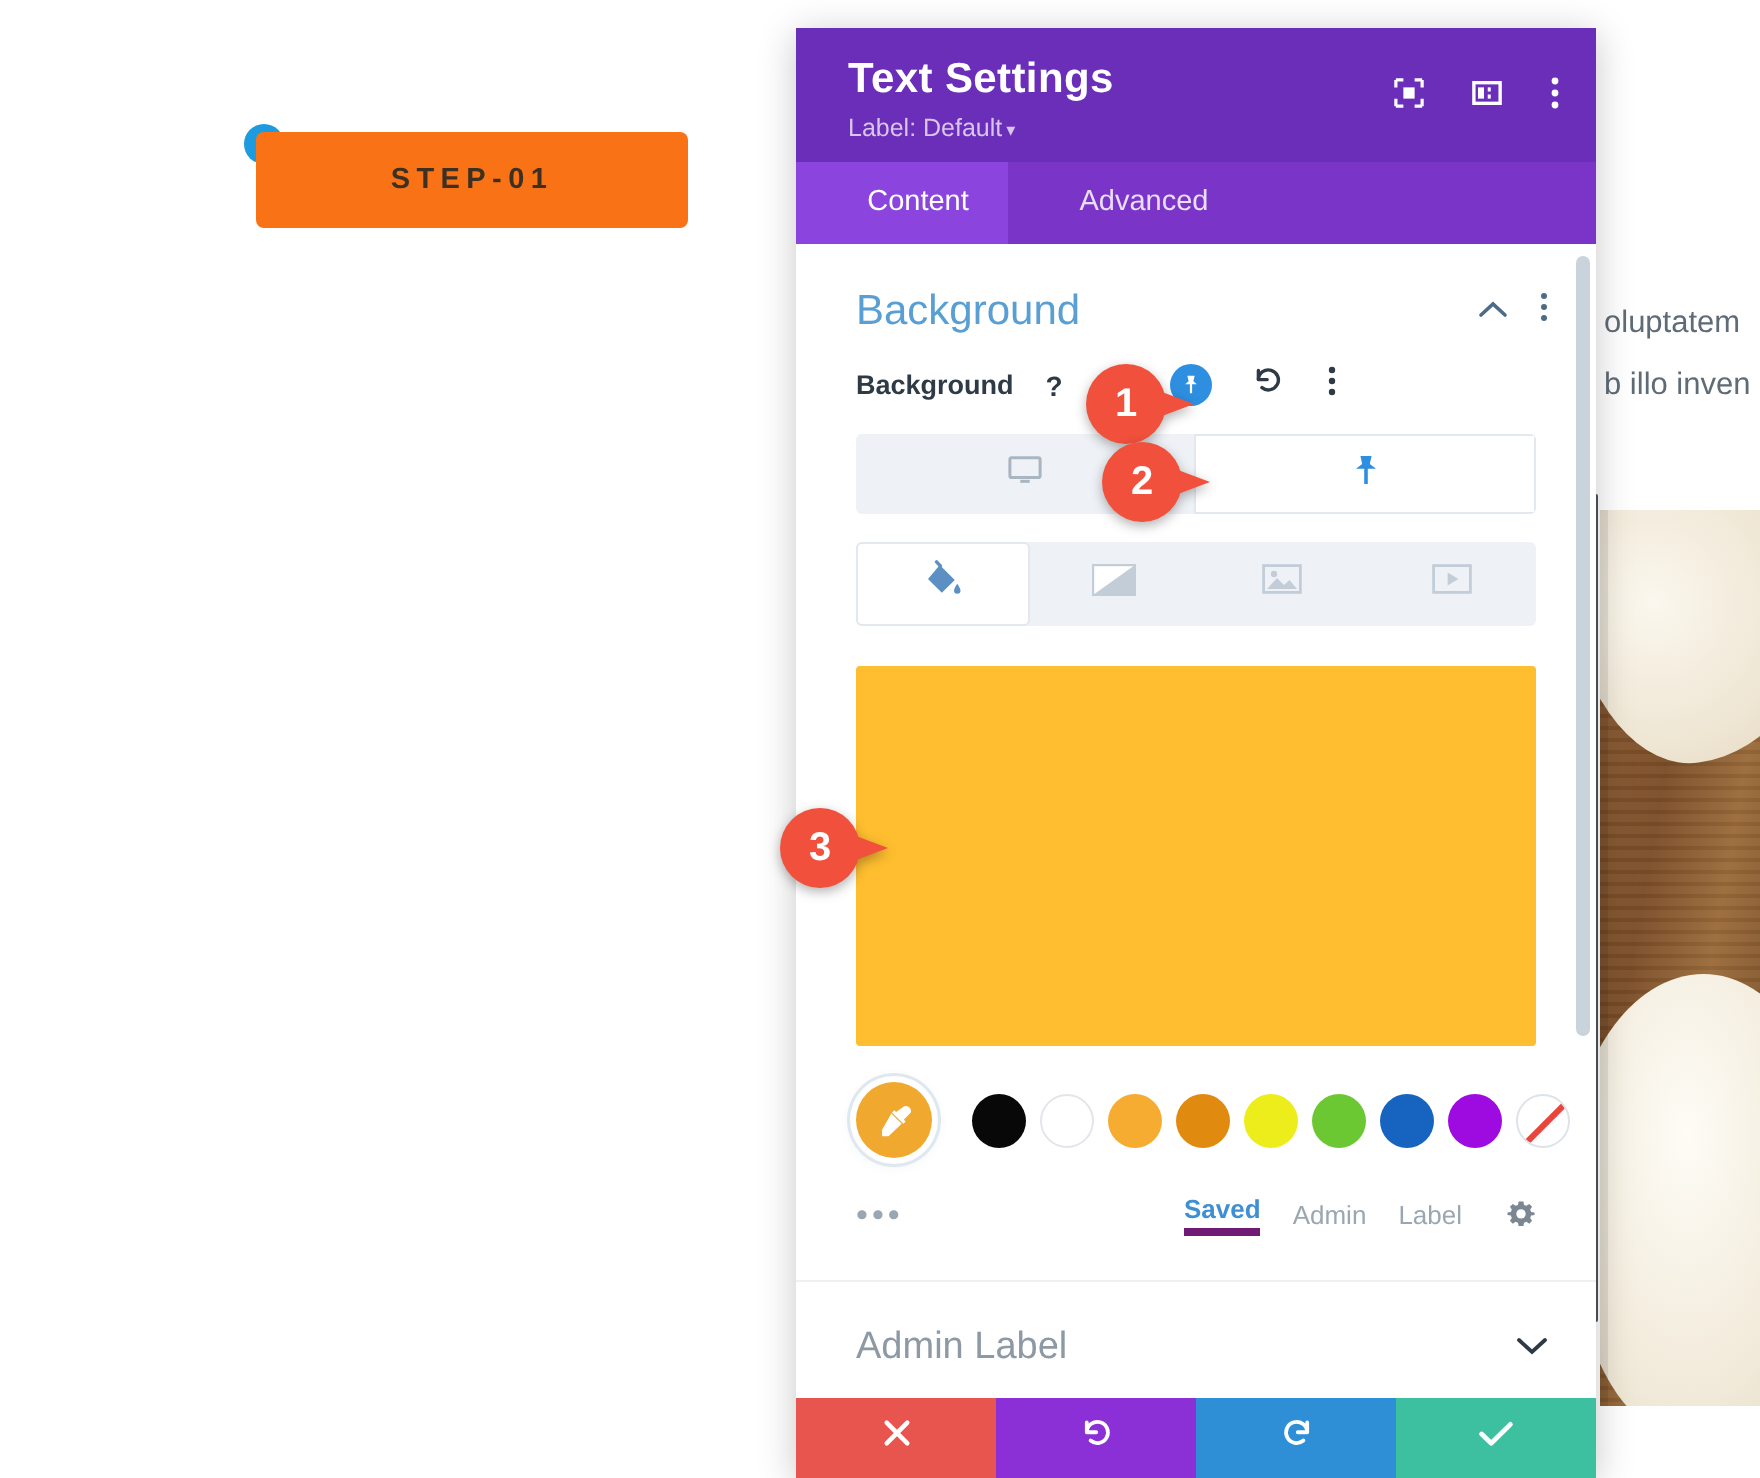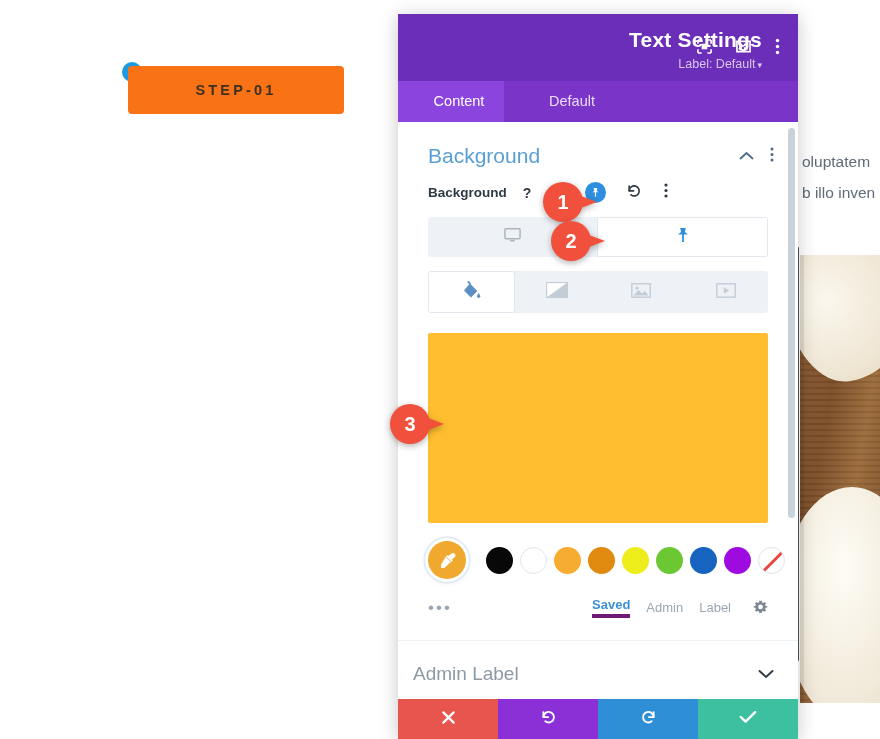--- a/index.html
+++ b/index.html
@@ -97,21 +97,20 @@
     box-shadow: 0 3px 18px rgba(0,0,0,0.22);
     display: flex; flex-direction: column;
     overflow: hidden;
   }
 
   .modal-header {
     background: #6B2EB8;
     padding: 14px 36px 10px 26px;
     position: relative;
     flex: none;
-    text-align: right;
   }
   .modal-title {
     color: #ffffff; font-size: 21px; font-weight: bold;
     letter-spacing: 0.2px;
   }
   .modal-preset {
     color: #D9C6EE; font-size: 12.5px; margin-top: 5px;
   }
   .modal-preset .caret { font-size: 9px; margin-left: 2px; }
   .header-icons {
@@ -235,21 +234,21 @@
   .gear-btn { margin-left: 6px; cursor: pointer; display: flex; }
 
   
   .admin-divider {
     position: absolute; left: 0; right: 0; bottom: 58px;
     border-top: 1px solid #EDF1F4;
   }
   .admin-row {
     position: absolute; left: 0; right: 0; bottom: 14px;
     display: flex; align-items: center;
-    padding: 0 24px 0 15px; cursor: pointer;
+    padding: 0 24px 0 30px; cursor: pointer;
   }
   .admin-label { font-size: 19px; color: #8D99A4; flex: 1; }
 
   
   .modal-scrollbar {
     position: absolute; right: 3px; top: 6px;
     width: 7px; height: 390px;
     background: #C9D3DC; border-radius: 4px;
   }
 
@@ -344,21 +343,21 @@
           <circle cx="2.5" cy="2.5" r="1.7" fill="#ffffff"></circle>
           <circle cx="2.5" cy="8.5" r="1.7" fill="#ffffff"></circle>
           <circle cx="2.5" cy="14.5" r="1.7" fill="#ffffff"></circle>
         </svg>
       </span>
     </div>
   </div>
 
   <div class="tabs">
     <div class="tab tab-content">Content</div>
-    <div class="tab tab-advanced">Default</div>
+    <div class="tab tab-advanced">Advanced</div>
   </div>
 
   <div class="modal-body">
 
     <div class="modal-scrollbar"></div>
 
     <div class="section-head">
       <div class="section-title">Background</div>
       <div class="section-head-icons">
         <span>

